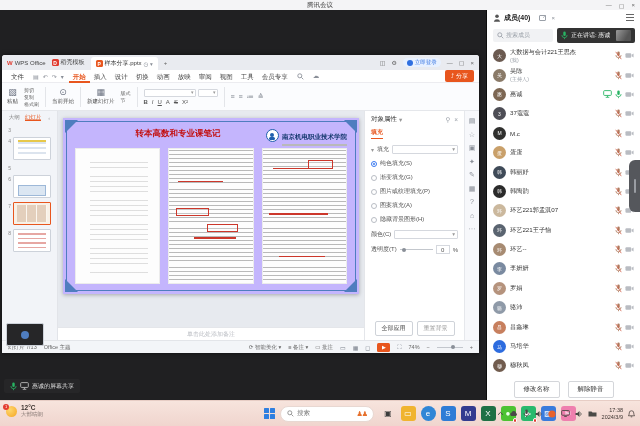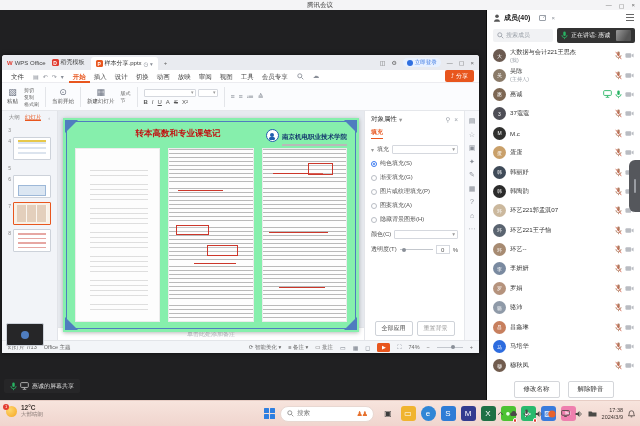--- a/index.html
+++ b/index.html
@@ -57,21 +57,21 @@
 .tbox.table::after{content:"";width:28px;height:15px;background:repeating-linear-gradient(#dce4ee 0 2px,#fff 2px 5px);border-top:2px solid #e7c84a}
 .tbox.panel::after{content:"";width:26px;height:9px;background:#dbe6f2;border:1px solid #9db8d8;margin-top:8px}
 .tbox.notes{background:#f8f1e7}
 .tbox.notes::after{content:"";width:30px;height:17px;background:repeating-linear-gradient(90deg,#e3cfbc 0 9px,#fbf6ef 9px 10px)}
 .tbox.text::after{content:"";width:28px;height:15px;background:repeating-linear-gradient(rgba(200,60,50,.45) 0 1.5px,#fff 1.5px 4.5px)}
 .addslide{height:14px;display:flex;align-items:center;justify-content:center;color:#555;font-size:9px;flex:none}
 .cwrap{flex:1;display:flex;flex-direction:column;min-width:0}
 .canvas{flex:1;background:#e7eaef;position:relative}
 .notesbar{height:13px;background:#fff;border-top:1px solid #e4e6ea;display:flex;align-items:center;justify-content:center;font-size:6px;color:#b9bcc2;flex:none}
 
-.slide{position:absolute;left:50%;top:7px;transform:translateX(-50%);width:296px;height:214px;background:#86efac;box-shadow:0 1px 4px rgba(0,0,0,.28)}
+.slide{position:absolute;left:50%;top:7px;transform:translateX(-50%);width:296px;height:176px;background:#c4b5fd;box-shadow:0 1px 4px rgba(0,0,0,.28)}
 .sframe{position:absolute;inset:3px;border:1.5px solid #4f7dbf}
 .cnr{position:absolute;width:0;height:0;border-style:solid}
 .cnr.tl{top:2px;left:2px;border-width:13px 13px 0 0;border-color:#4f7dbf transparent transparent transparent}
 .cnr.tr{top:2px;right:2px;border-width:0 13px 13px 0;border-color:transparent #4f7dbf transparent transparent}
 .cnr.bl{bottom:2px;left:2px;border-width:13px 0 0 13px;border-color:transparent transparent transparent #4f7dbf}
 .cnr.br{bottom:2px;right:2px;border-width:0 0 13px 13px;border-color:transparent transparent #4f7dbf transparent}
 .stitle{position:absolute;top:10px;left:40px;width:150px;text-align:center;font-size:8.5px;font-weight:bold;color:#c21010}
 .slogo{position:absolute;top:7px;right:12px;display:flex;align-items:center;gap:3px}
 .lc{width:13px;height:13px;border:1.5px solid #1f5fae;border-radius:50%;position:relative;background:#fff;flex:none}
 .lc::after{content:"";position:absolute;left:3px;top:2.5px;width:4px;height:4px;border-radius:50%;background:#1f5fae}

